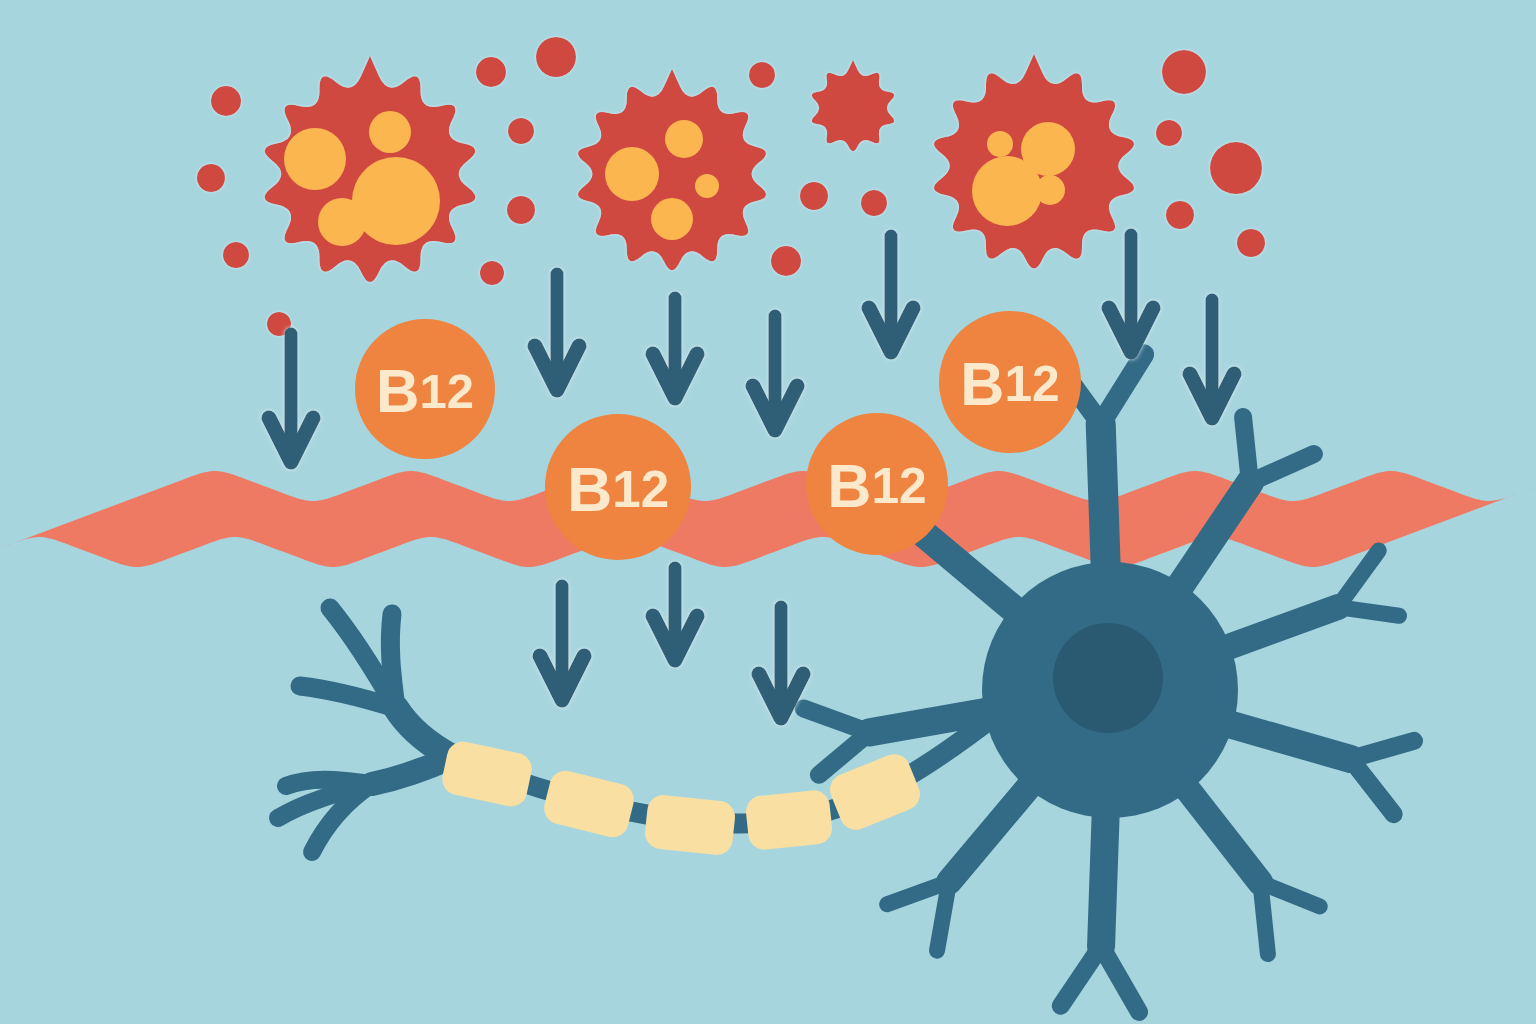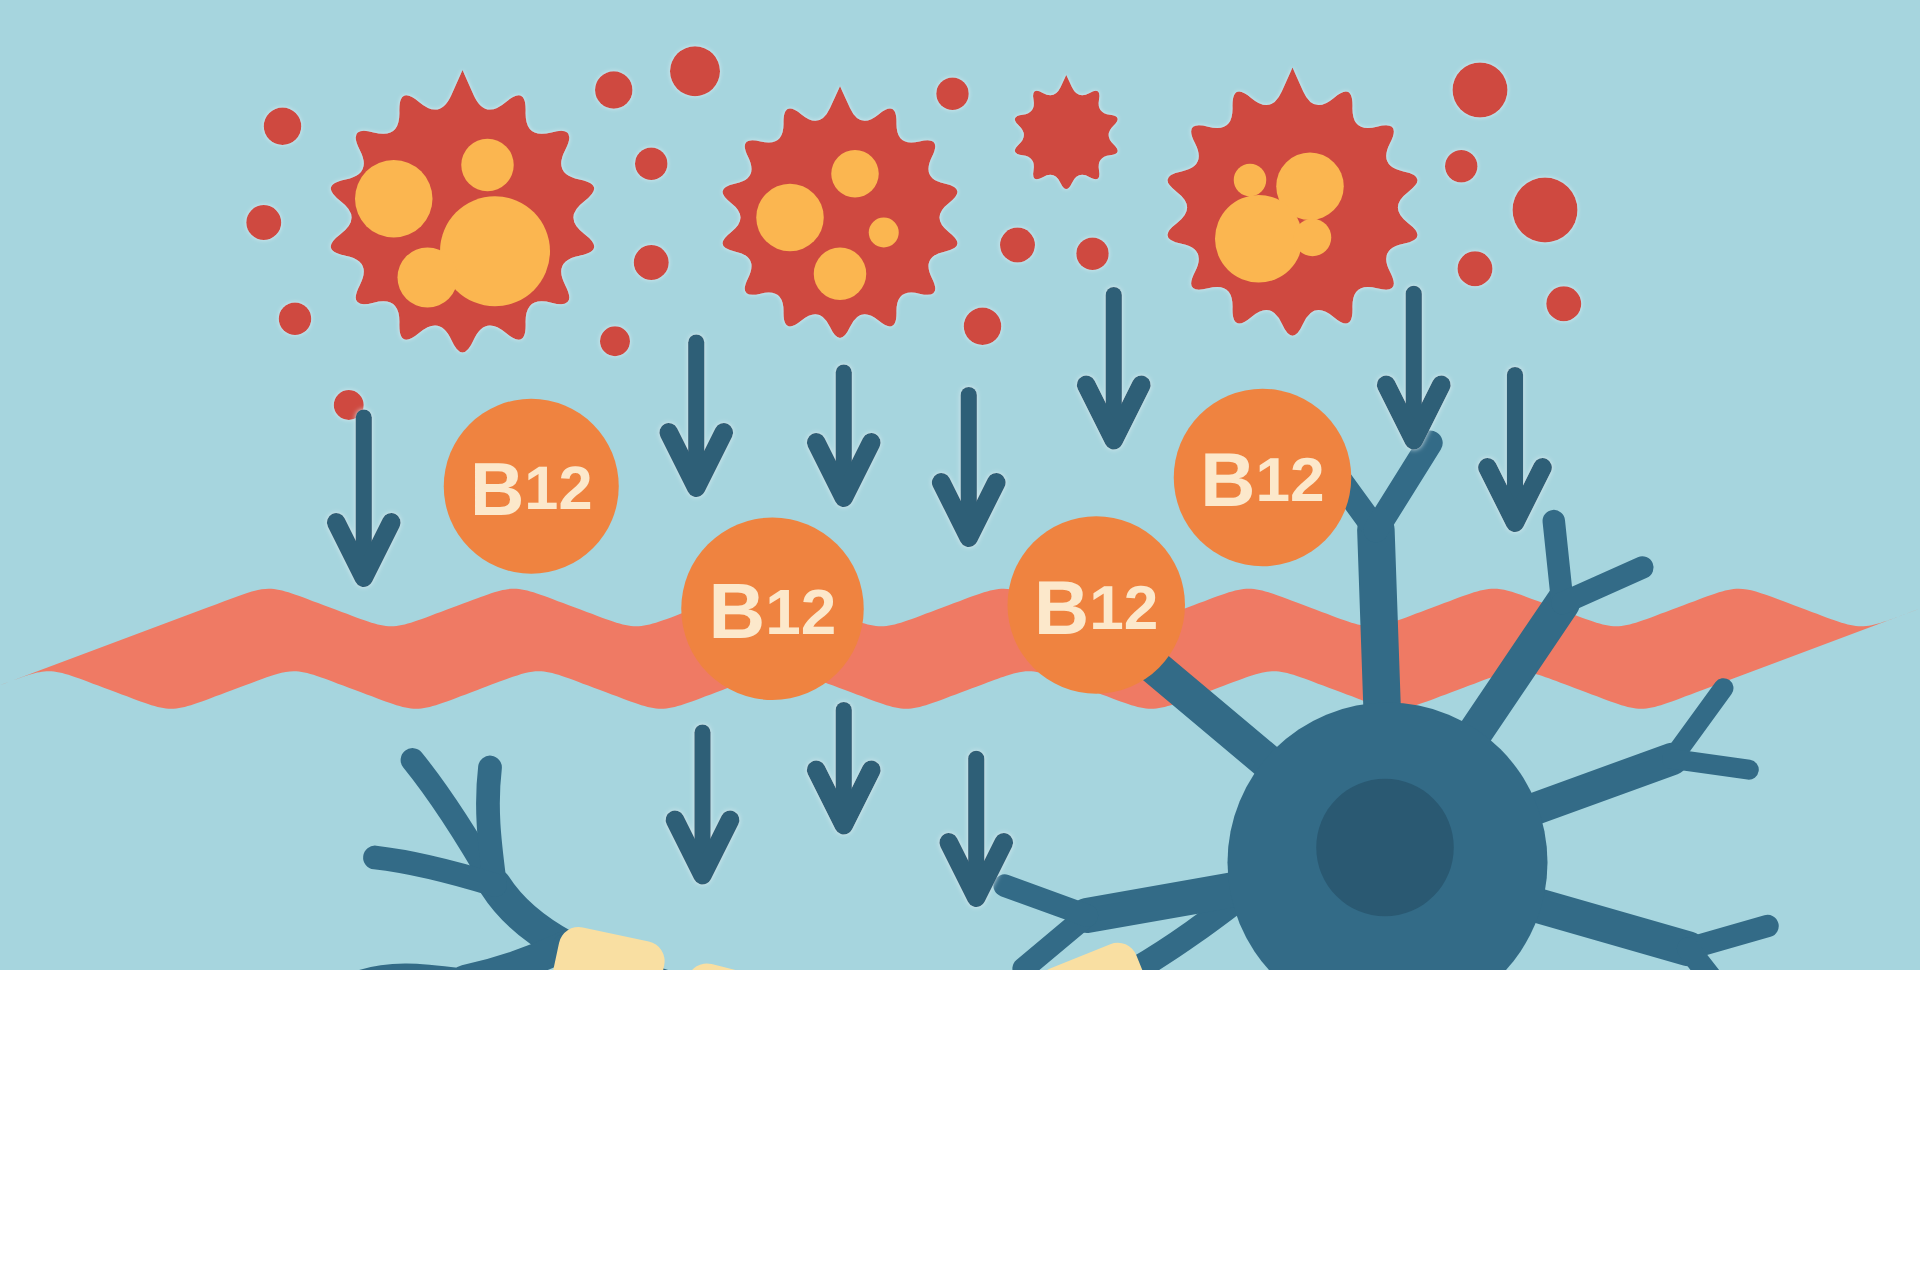--- a/index.html
+++ b/index.html
@@ -7,21 +7,21 @@
     margin: 0;
     padding: 0;
     background: #ffffff;
   }
   body {
     font-family: "Liberation Sans", sans-serif;
   }
   #stage {
     position: relative;
     width: 1536px;
-    height: 776px;
+    height: 1024px;
     overflow: hidden;
   }
   #stage svg {
     display: block;
     width: 1536px;
     height: 1024px;
   }
   .b12-label {
     font-family: "Liberation Sans", sans-serif;
     font-weight: bold;

